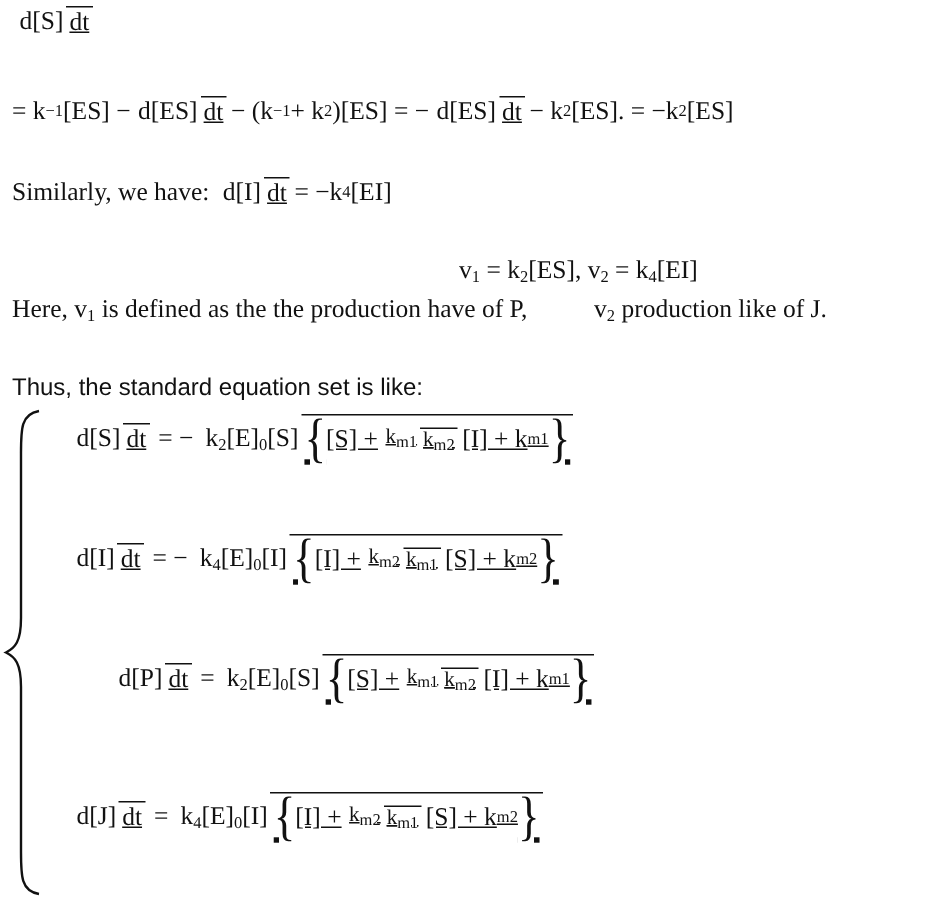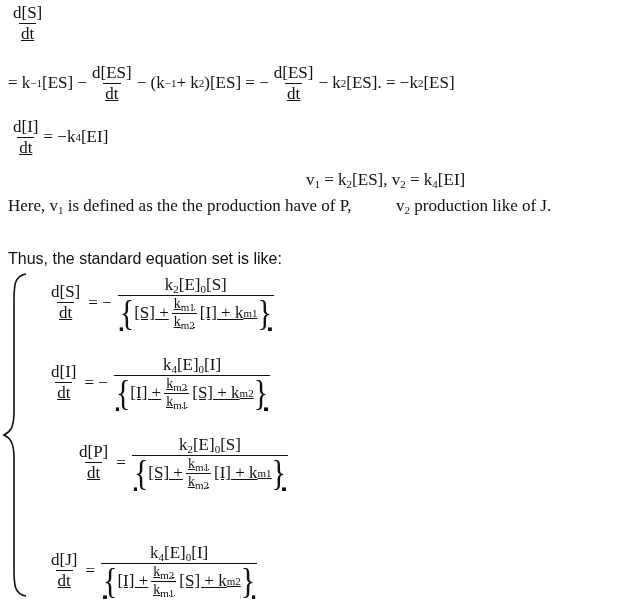--- a/index.html
+++ b/index.html
@@ -1,20 +1,20 @@
 <!DOCTYPE html>
 <html><head>
 <meta charset="utf-8">
 <style>
   html,body{margin:0;padding:0;background:#ffffff;}
   body{width:618px;height:600px;position:relative;overflow:hidden;
        font-family:"Liberation Serif","DejaVu Serif",serif;color:#111;font-size:17px;}
   .abs{position:absolute;white-space:nowrap;}
   .row{display:flex;align-items:center;}
-  .frac{display:inline-flex;flex-direction:column;align-items:center;vertical-align:middle;margin:0 3px;}
+  .frac{display:inline-flex;flex-direction:row;align-items:center;vertical-align:middle;margin:0 3px;}
   .frac .num{padding:0 2px 1px;line-height:1.05;}
   .frac .den{padding:1px 2px 0;line-height:1.05;border-top:1.2px solid #111;text-decoration:underline;}
   .small .num,.small .den{font-size:14px;}
   sub{font-size:11px;vertical-align:-3px;line-height:0;}
   .sans{font-family:"Liberation Sans","DejaVu Sans",sans-serif;}
   .brace{font-size:30px;transform:scaleY(1.2);display:inline-block;line-height:1;}
   .bigbrace{position:absolute;left:2px;top:272px;width:26px;height:326px;}
 </style>
 </head>
 <body>
@@ -44,20 +44,21 @@
     <span class="den">dt</span>
   </span>
   <span>− k</span>
     <sub>2</sub>
     <span>[ES]. = −k</span>
     <sub>2</sub>
     <span>[ES]</span>
 </div>
 
 <div class="abs row" style="left:8px;top:118px;">
+  <span style="margin-right:4px;">Similarly, we have:</span>
   <span class="frac">
     <span class="num">d[I]</span>
     <span class="den">dt</span>
   </span>
   <span>= −k</span>
     <sub>4</sub>
     <span>[EI]</span>
 </div>
 
 <div class="abs" style="left:306px;top:170px;text-align:center;">
@@ -139,21 +140,21 @@
         <span class="frac small">
           <span class="num"><span>k</span><sub>m1</sub></span>
           <span class="den"><span>k</span><sub>m2</sub></span>
         </span>
         <span>[I] + k</span>
           <sub>m1</sub>
         <span class="brace">}</span>
       </span>
     </span>
   </div>
-    <div class="abs row" style="left: 46px; top: 544px;">
+    <div class="abs row" style="left: 46px; top: 528px;">
     <span class="frac">
       <span class="num">d[J]</span>
       <span class="den">dt</span>
     </span>
     <span style="margin:0 3px;">=</span>
     <span class="frac">
       <span class="num">
         <span>k</span><sub>4</sub><span>[E]</span><sub>0</sub><span>[I]</span>
       </span>
       <span class="den row">

